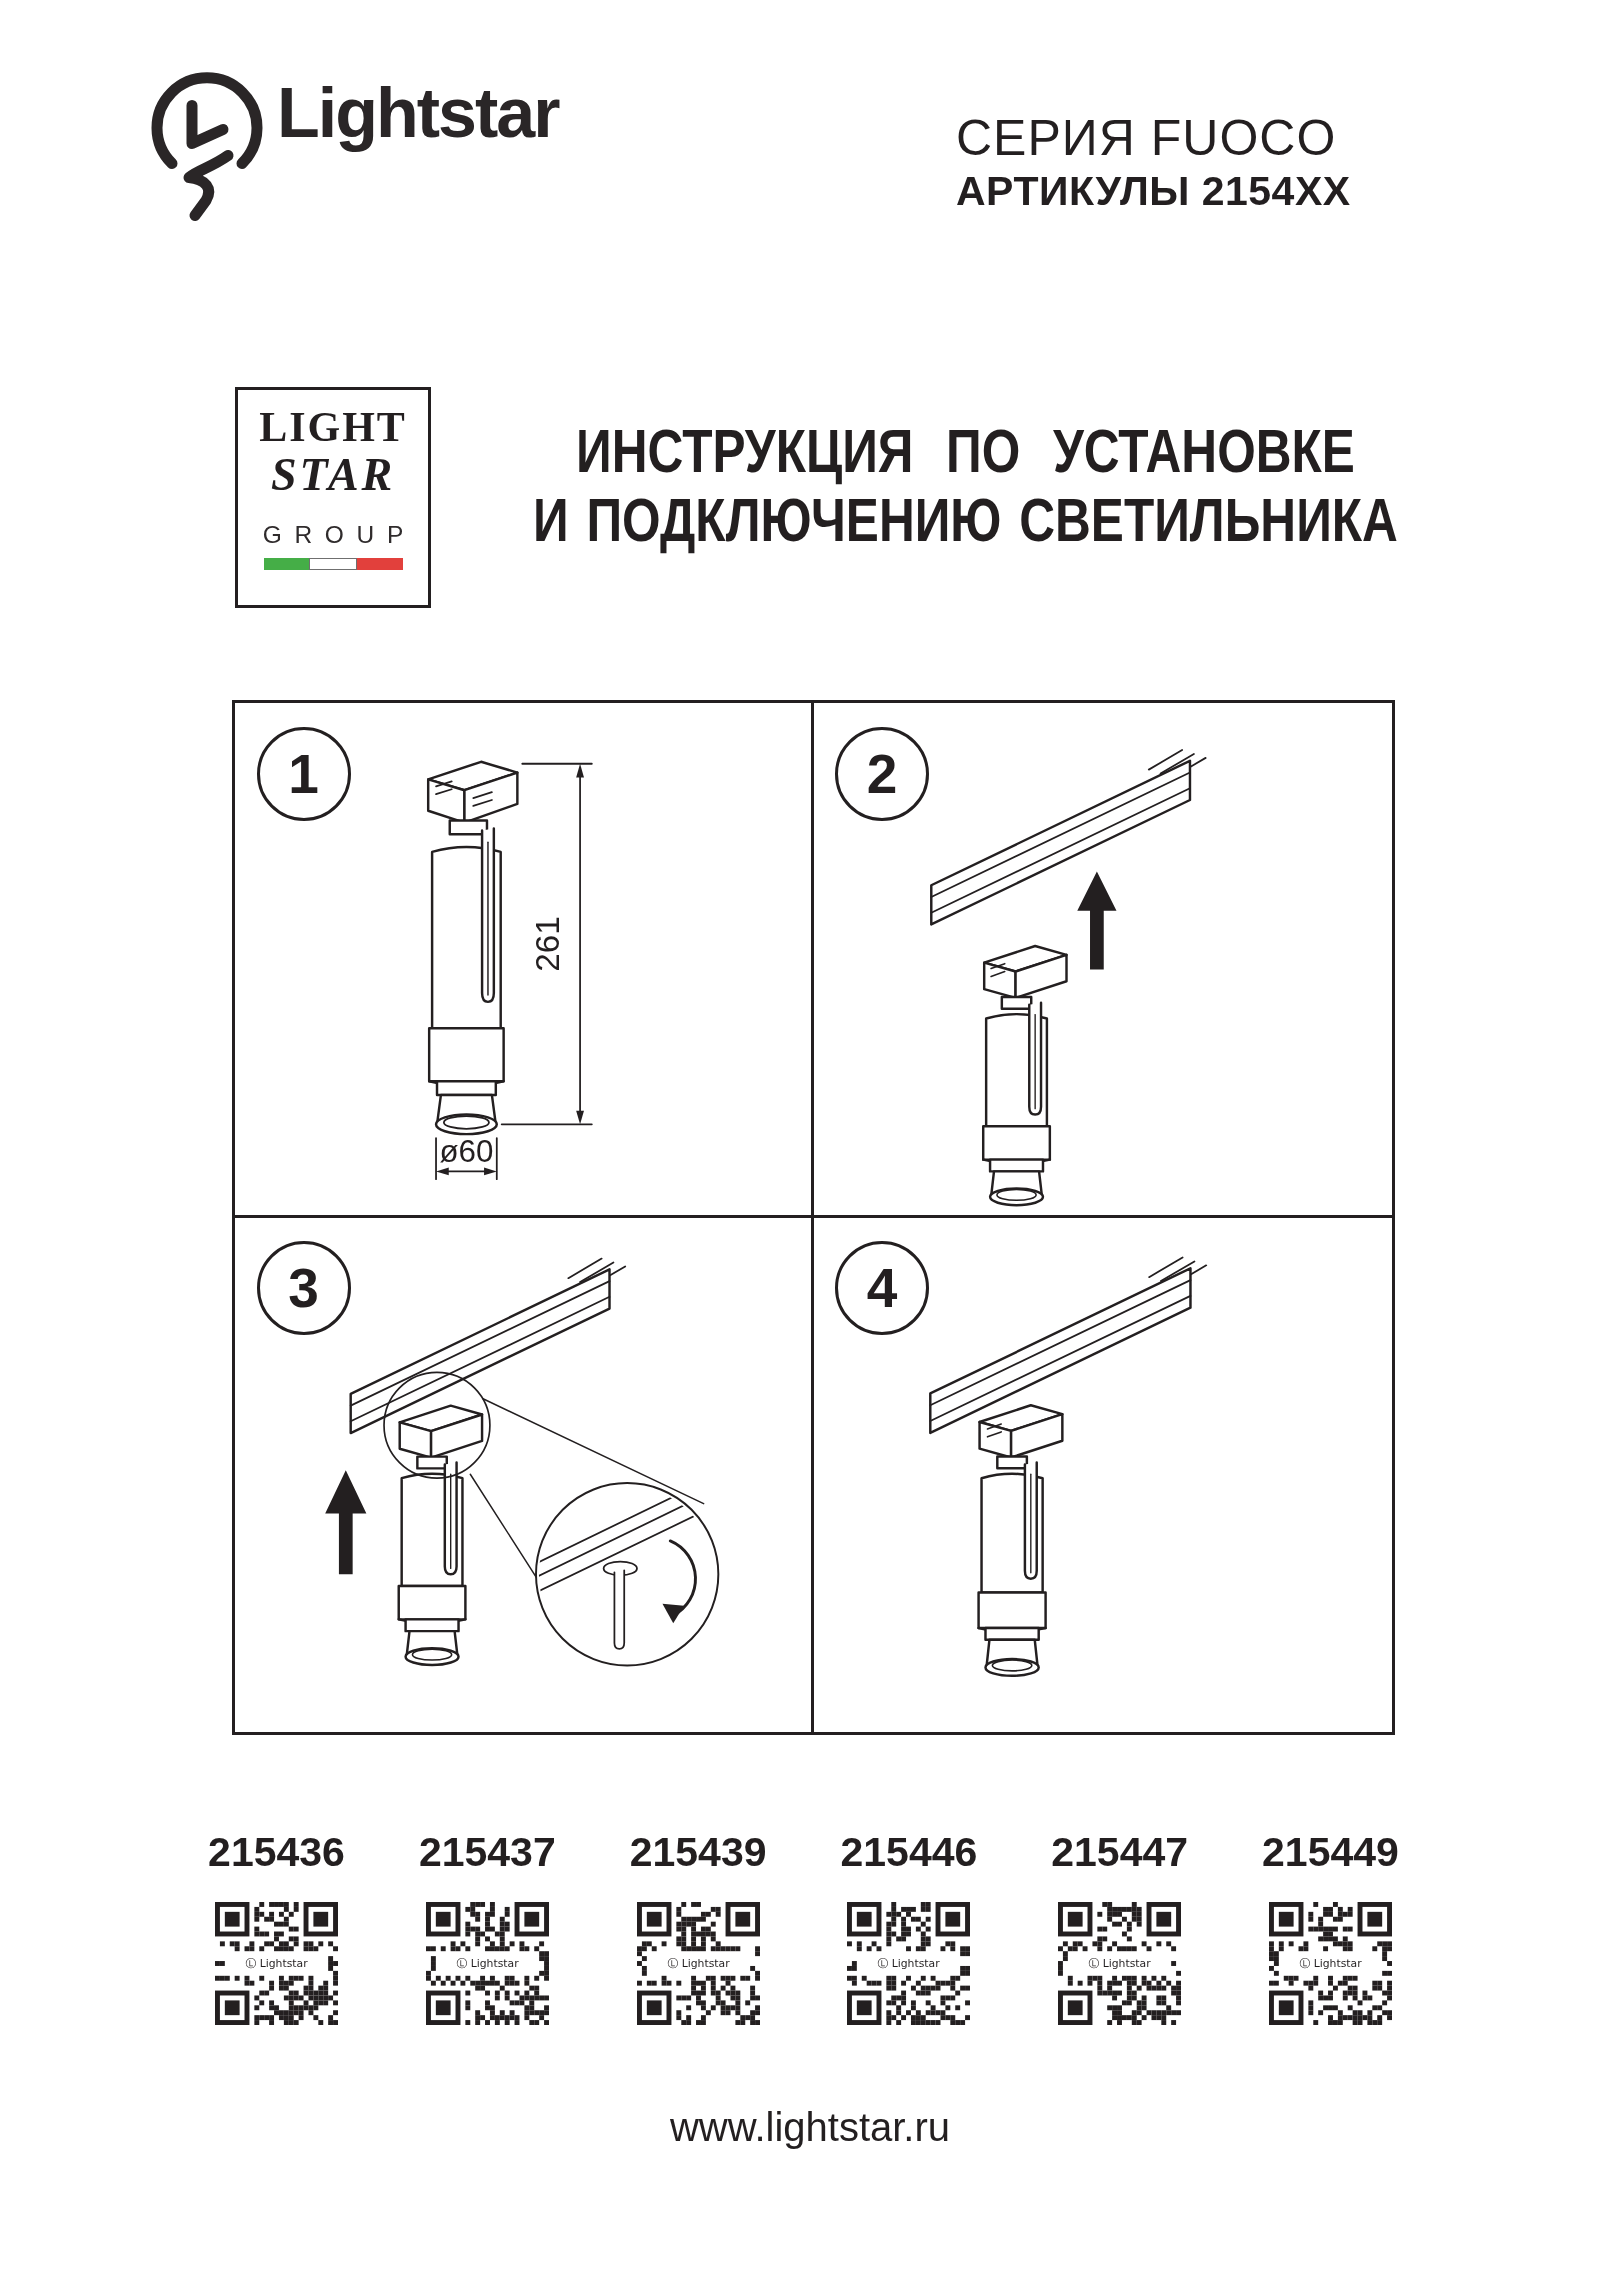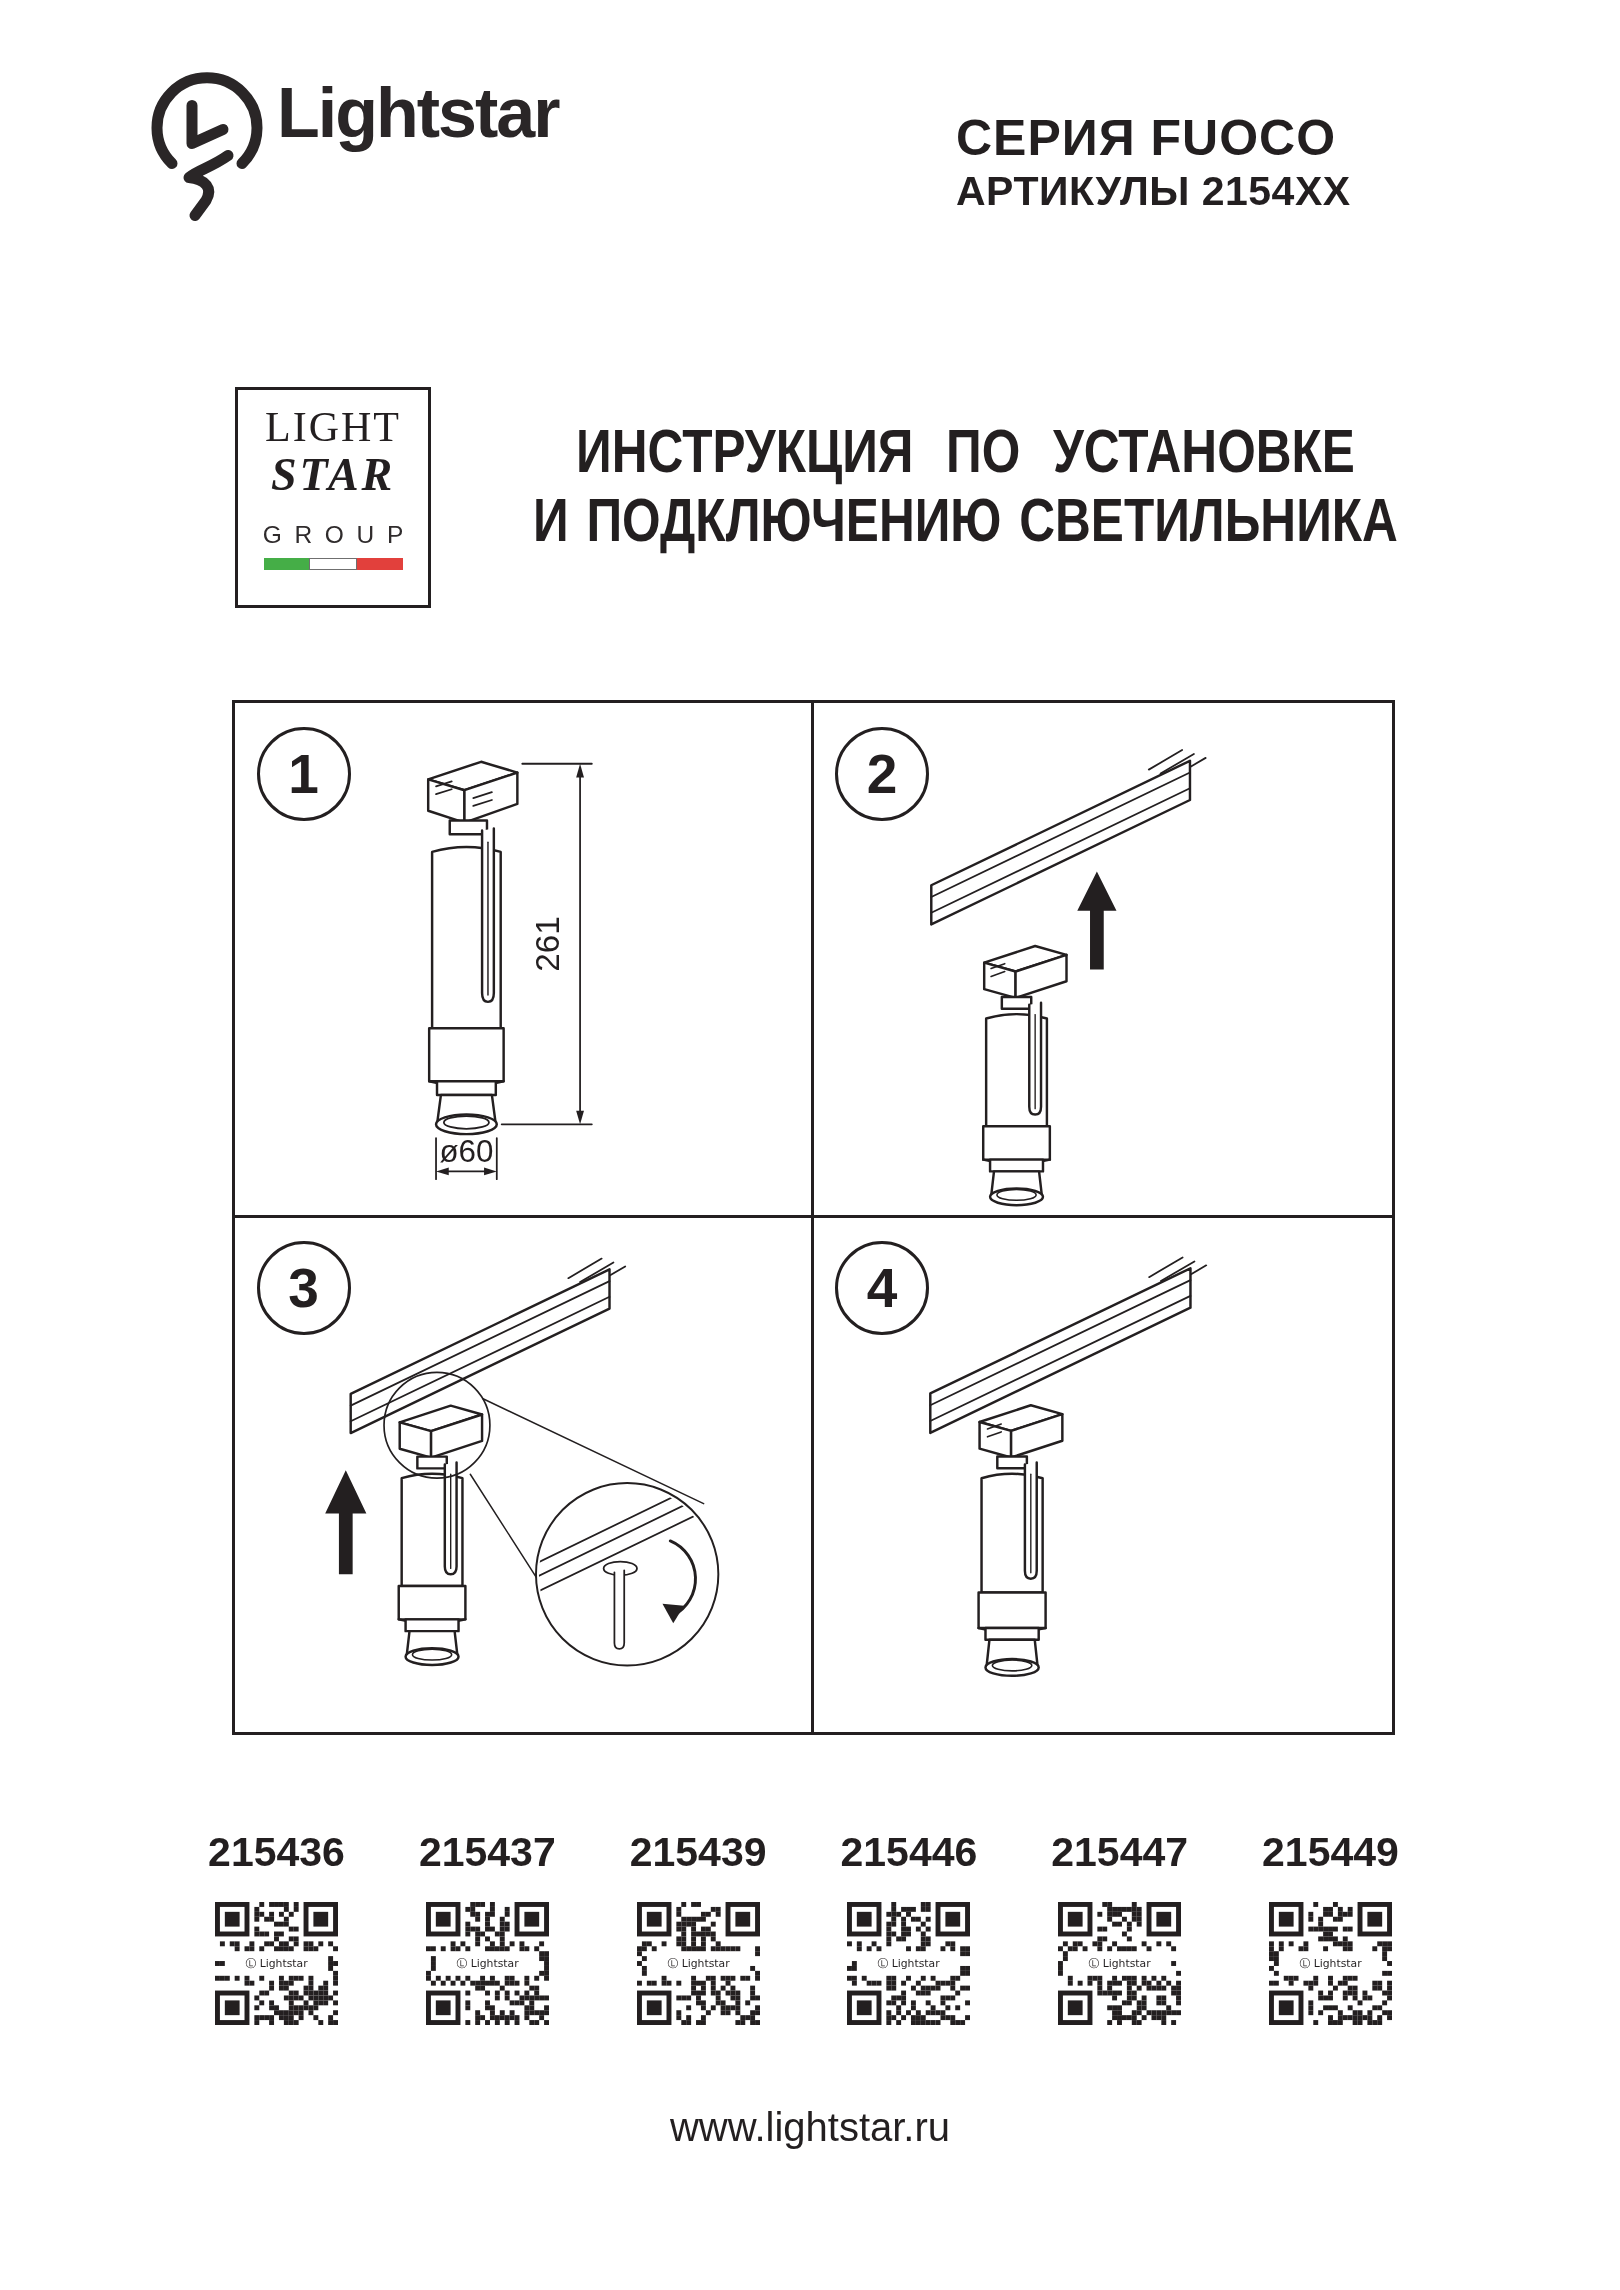--- a/index.html
+++ b/index.html
@@ -4,27 +4,27 @@
 <style>
   html,body{margin:0;padding:0;background:#e8e8e8;}
   .page{position:relative;width:1620px;height:2291px;background:#ffffff;margin:0 auto;
         font-family:"Liberation Sans",sans-serif;color:#231f20;overflow:hidden;}
 
   
   .bulb-logo{position:absolute;left:147px;top:63px;width:120px;height:169px;}
   .wordmark{position:absolute;left:277px;top:73px;font-size:70px;font-weight:700;
             letter-spacing:-2px;color:#2a2627;}
   .series-block{position:absolute;left:956px;top:110px;width:480px;}
-  .series-line1{font-size:50px;font-weight:700;letter-spacing:1px;line-height:57px;}
+  .series-line1{font-size:50px;font-weight:400;letter-spacing:1px;line-height:57px;}
   .series-line2{font-size:41px;font-weight:700;letter-spacing:0.5px;line-height:49px;}
 
   
   .group-box{position:absolute;left:235px;top:387px;width:196px;height:221px;
              border:3.9px solid #231f20;box-sizing:border-box;text-align:center;}
-  .gb-light{font-family:"Liberation Serif",serif;font-weight:400;font-size:42px;
+  .gb-light{font-family:"Liberation Serif",serif;font-weight:700;font-size:42px;
             letter-spacing:2px;line-height:43px;margin-top:15.7px;}
   .gb-star{font-family:"Liberation Serif",serif;font-weight:700;font-size:46px;
            letter-spacing:2.9px;line-height:51px;font-style:italic;}
   .gb-group{font-size:24.5px;letter-spacing:12.7px;padding-left:12.7px;color:#2f2b2c;
             line-height:33px;margin-top:18px;}
   .flag{display:flex;width:139px;height:11.8px;margin:7.8px auto 0;}
   .flag span{flex:1;box-sizing:border-box;}
   .flag .fg{background:#45ae47;}
   .flag .fw{background:#ffffff;border:1px solid #6f6f6f;}
   .flag .fr{background:#e2403c;}

